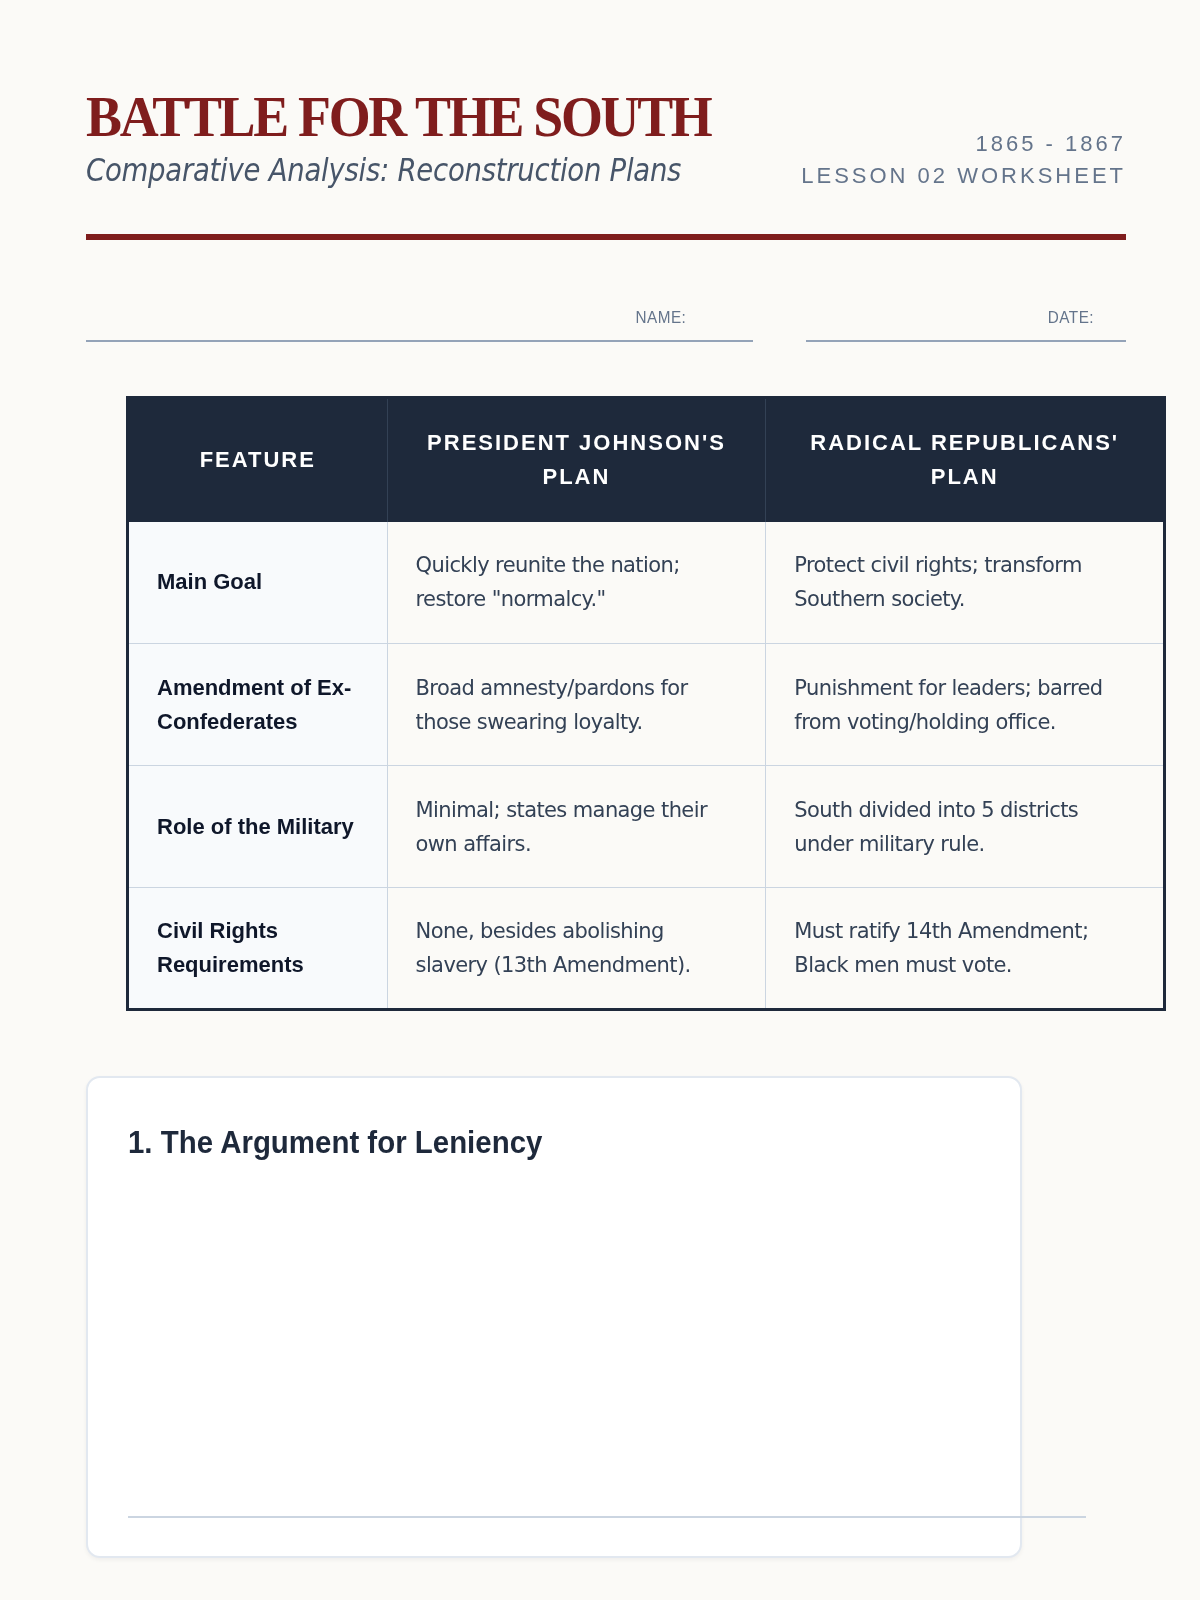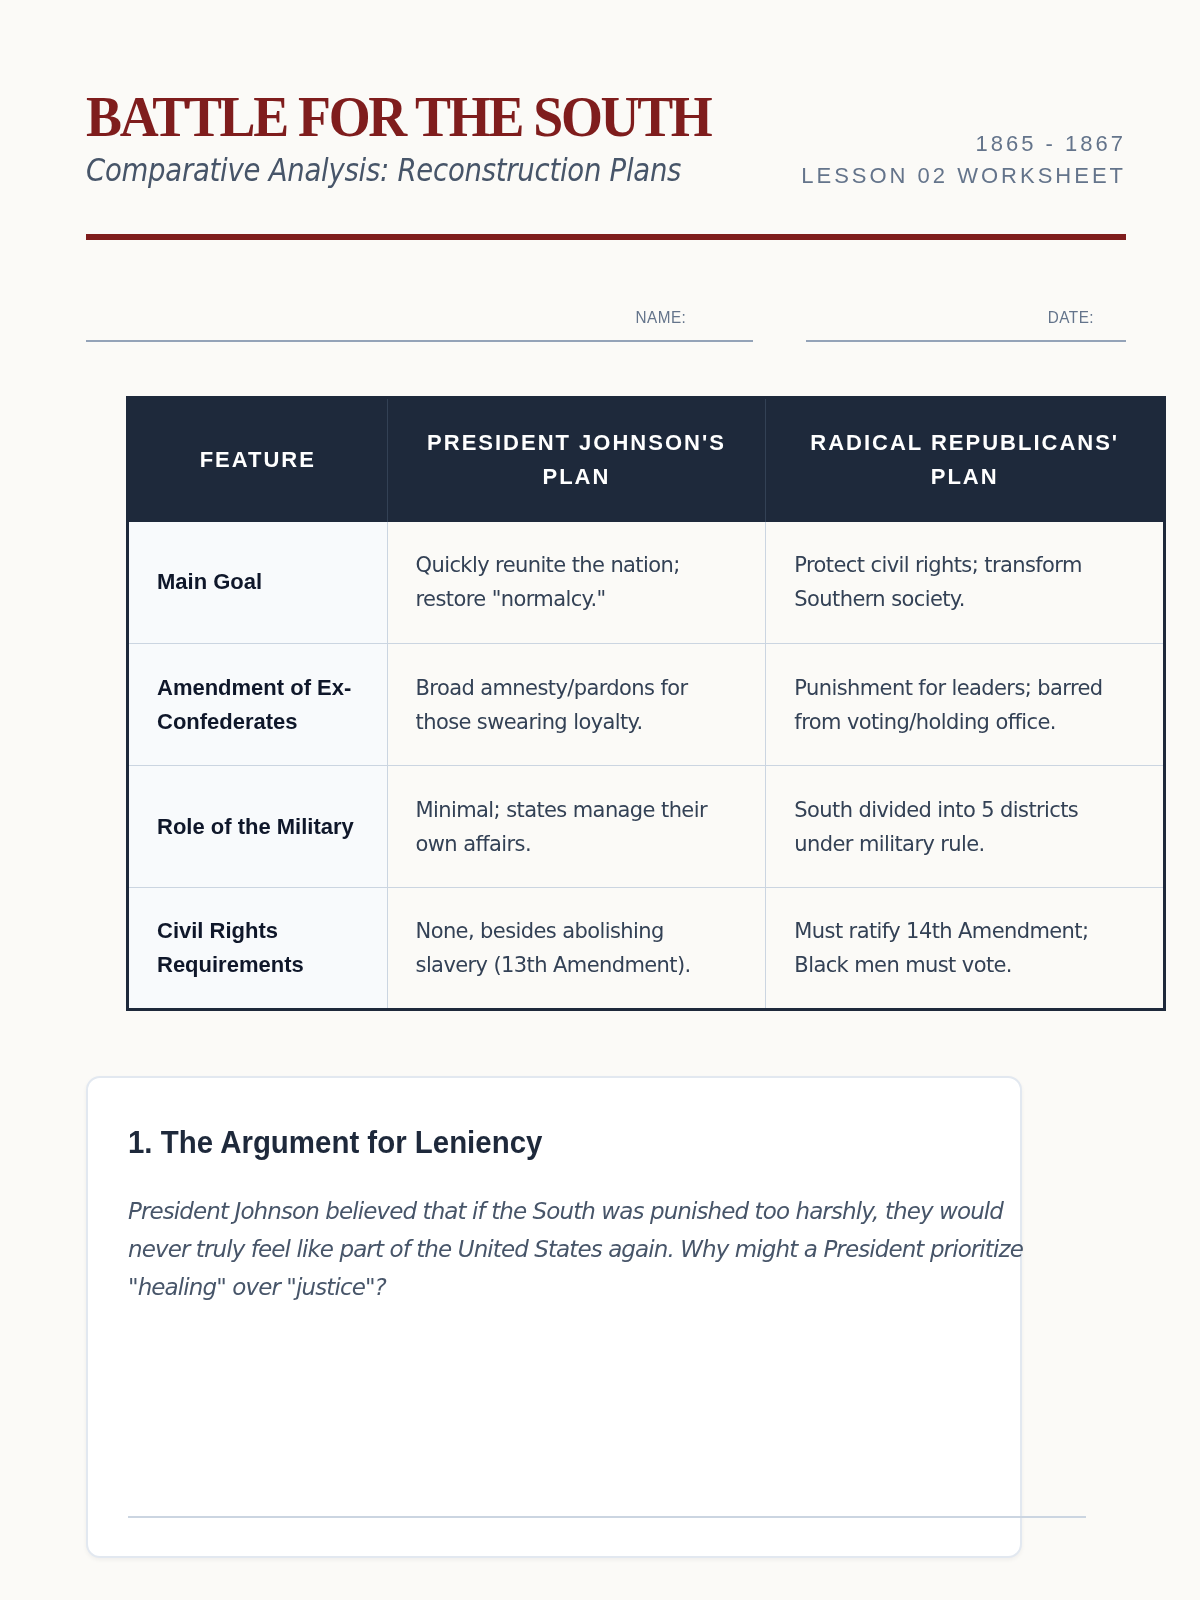--- a/index.html
+++ b/index.html
@@ -129,16 +129,15 @@
       <tr>
         <td class="feature">Civil Rights Requirements</td>
         <td class="plan">None, besides abolishing slavery (13th Amendment).</td>
         <td class="plan">Must ratify 14th Amendment; Black men must vote.</td>
       </tr>
     </tbody>
   </table>
 
   <div class="card">
     <h2 class="q-title">1. The Argument for Leniency</h2>
-    <p class="q-text">President Johnson believed that if the South was punished too harshly, they would never truly feel like part of the United States again. Why might a President prioritize "healing" over "justice"?</p>
     <div class="answer-line"></div>
   </div>
 </div>
 
 </body></html>

